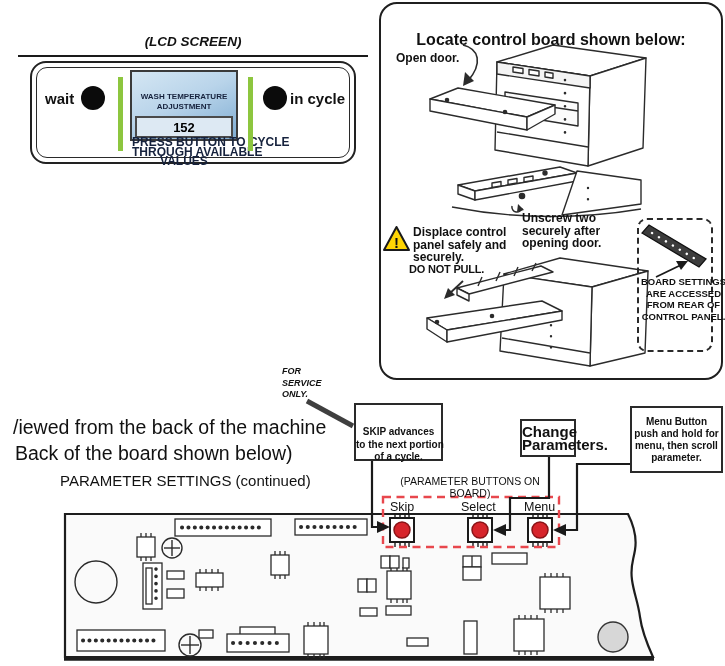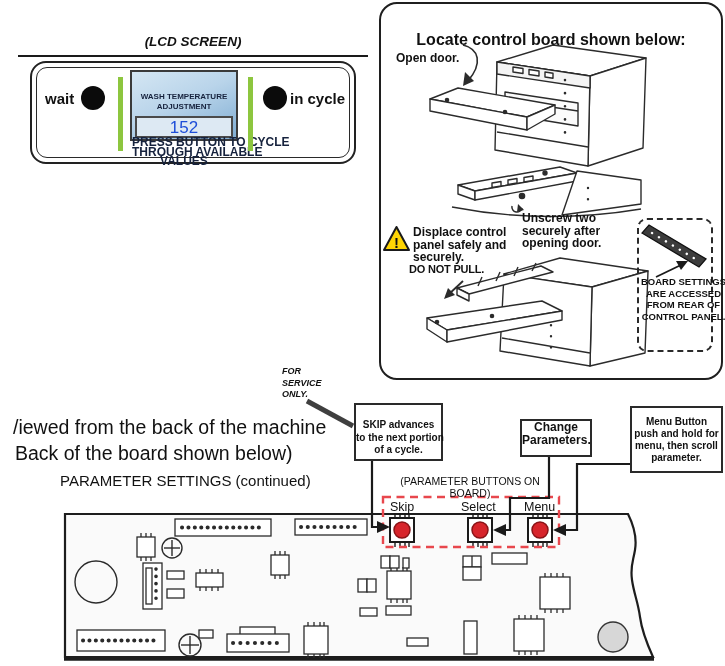--- a/index.html
+++ b/index.html
@@ -26,21 +26,21 @@
   .gbar-r { left:248px; top:77px; }
   .lcd-screen {
     left:130px; top:70px; width:108px; height:71px; z-index:3;
     border:2px solid #3a3a3a; text-align:center; color:#16223d;
     background:linear-gradient(155deg, var(--lcd-blue-light) 0%, #b9d4ea 45%, var(--lcd-blue-dark) 100%);
     padding-top:20px;
   }
   .lcd-screen .hline { font-size:8px; font-weight:bold; line-height:10px; }
   .lcd-value-box {
     margin:4px auto 0 auto; width:98px; height:22px; border:2px solid #4a4a4a;
-    background:#dde9f3; font-size:17px; font-weight:normal; line-height:19px; color:#1d4ed8;
+    background:#dde9f3; font-size:13px; font-weight:bold; line-height:19px; color:#000000;
   }
   .lcd-screen .nline { font-size:12px; font-weight:bold; line-height:9.5px; }
   .lcd-screen .nline:first-of-type { margin-top:3px; }
 
   
   .locate-box { left:379px; top:2px; width:344px; height:378px; border:2.5px solid #1f1f1f; border-radius:18px; z-index:2; }
   .locate-title { left:379px; top:11px; width:344px; text-align:center; font-size:16px; font-weight:bold; z-index:3;margin-top:20px; }
   .open-door { left:396px; top:51px; font-size:12px; font-weight:bold; z-index:3; }
   .unscrew { left:522px; top:212px; font-size:12px; font-weight:bold; line-height:12.5px; z-index:3; }
   .displace { left:413px; top:226px; font-size:12px; font-weight:bold; line-height:12.5px; z-index:3; }
@@ -49,22 +49,22 @@
   .board-settings { left:641px; top:276px; font-size:9.5px; font-weight:bold; line-height:11.5px; z-index:3;text-align:center; }
 
   
   .viewed1 { left:13px; top:416px; font-size:19.5px; z-index:3; }
   .viewed2 { left:15px; top:442px; font-size:19.5px; z-index:3; }
   .section-title { left:60px; top:472px; font-size:15px; z-index:3; }
 
   
   .for-service { left:282px; top:366px; font-size:9px; font-weight:bold; line-height:11.5px; z-index:3;font-style:italic; }
   .callout { border:2.2px solid #2a2a2a; background:#fff; text-align:center; font-weight:bold; z-index:3; }
-  .skip-box { left:354px; top:403px; width:89px; height:58px; font-size:10px; line-height:12.5px; padding-top:14px; }
-  .change-box { left:520px; top:419px; width:72px; height:38px; font-size:12px; line-height:12.5px; }
+  .skip-box { left:354px; top:403px; width:89px; height:58px; font-size:10px; line-height:12.5px; padding-top:21px; }
+  .change-box { left:520px; top:419px; width:56px; height:38px; font-size:15px; line-height:12.5px; padding-top:5px; }
   .menu-box { left:630px; top:406px; width:93px; height:67px; font-size:10px; line-height:12px; padding-top:8px; }
 
   
   .param-caption { left:380px; top:475px; width:180px; text-align:center; font-size:10.5px; z-index:3; }
   .btn-label { font-size:12.5px; z-index:3; }
   .lbl-skip { left:390px; top:500px; }
   .lbl-select { left:461px; top:500px; }
   .lbl-menu { left:524px; top:500px; }
 
   svg.art { position:absolute; left:0; top:0; z-index:1; }

